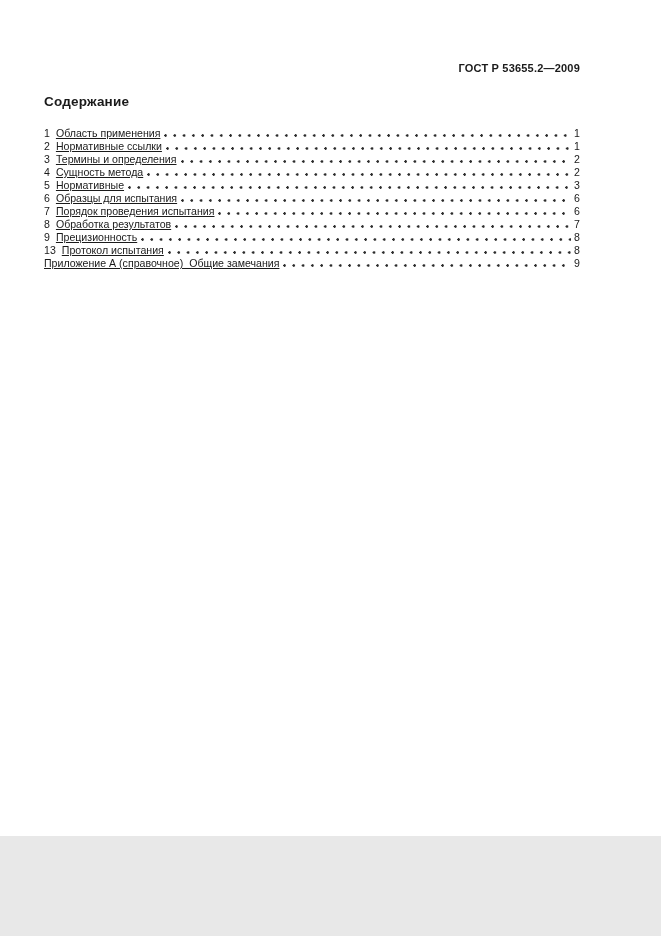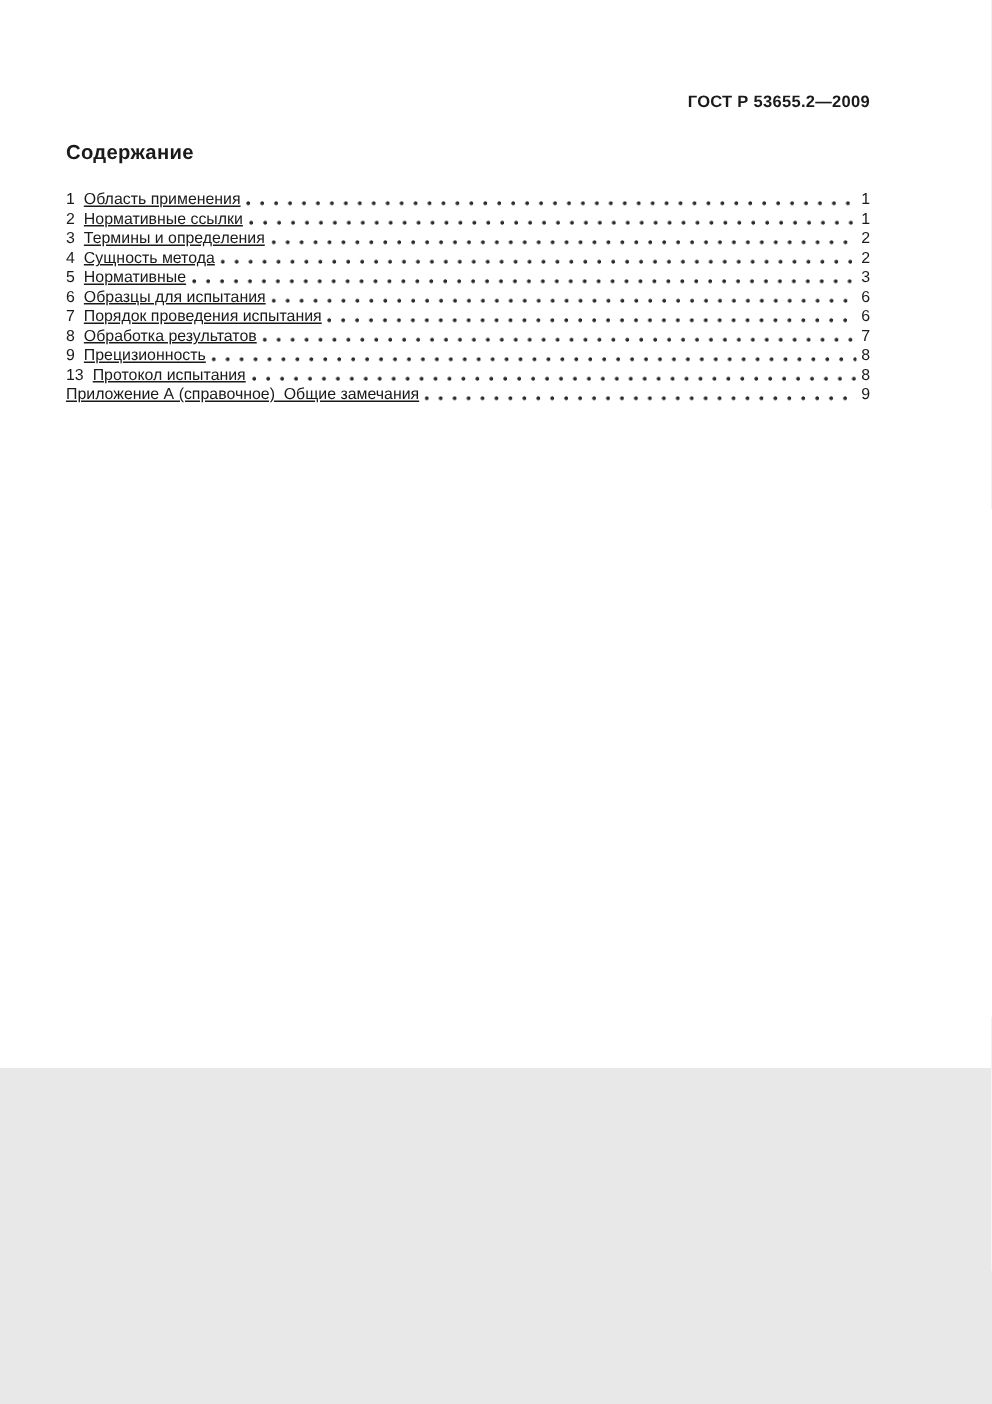--- a/index.html
+++ b/index.html
@@ -3,21 +3,21 @@
 <meta charset="utf-8">
 <style>
   html, body {
     margin: 0;
     padding: 0;
     background: #e8e8e8;
   }
   .page {
     position: relative;
     width: 661px;
-    height: 712px;
+    height: 836px;
     background: #ffffff;
     font-family: "Liberation Sans", "DejaVu Sans", sans-serif;
     color: #1a1a1a;
     overflow: hidden;
     margin: 0;
   }
   .doc-header {
     position: absolute;
     top: 62px;
     left: 44px;

